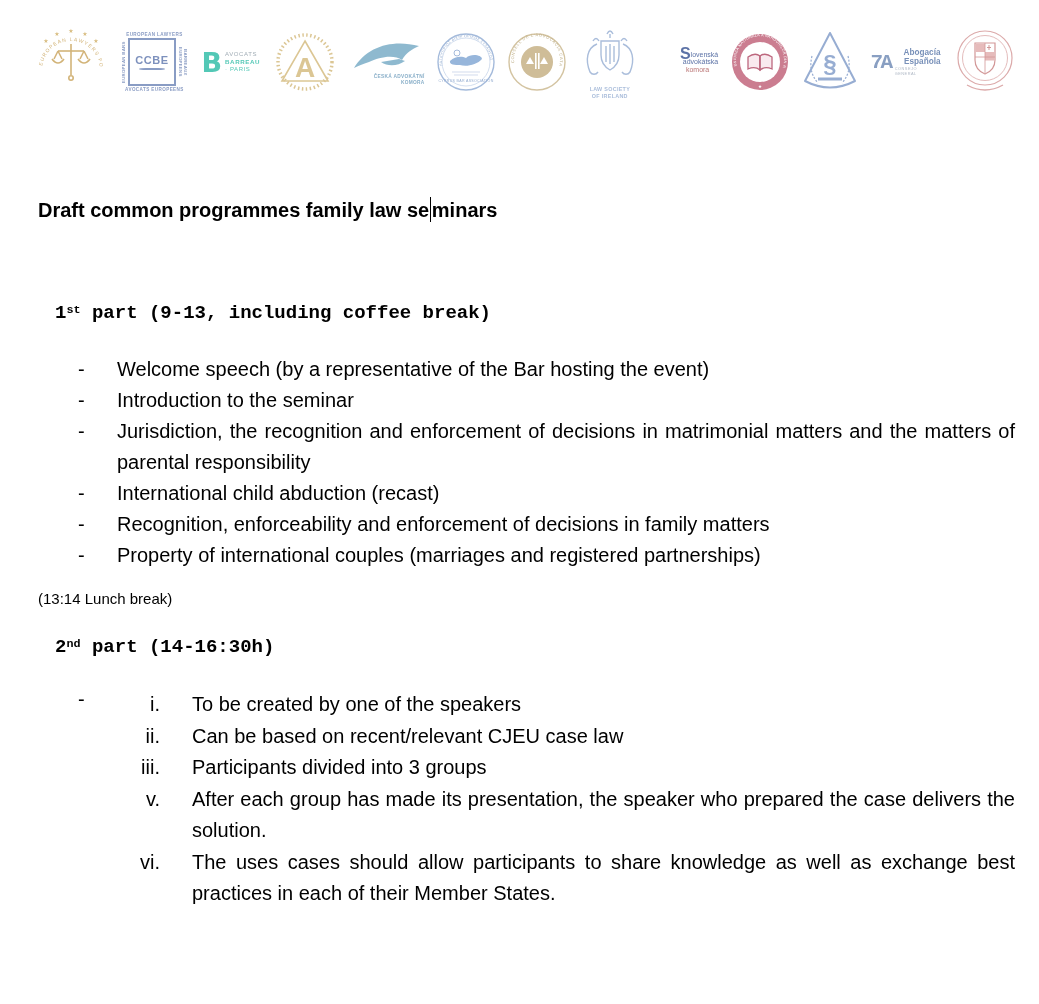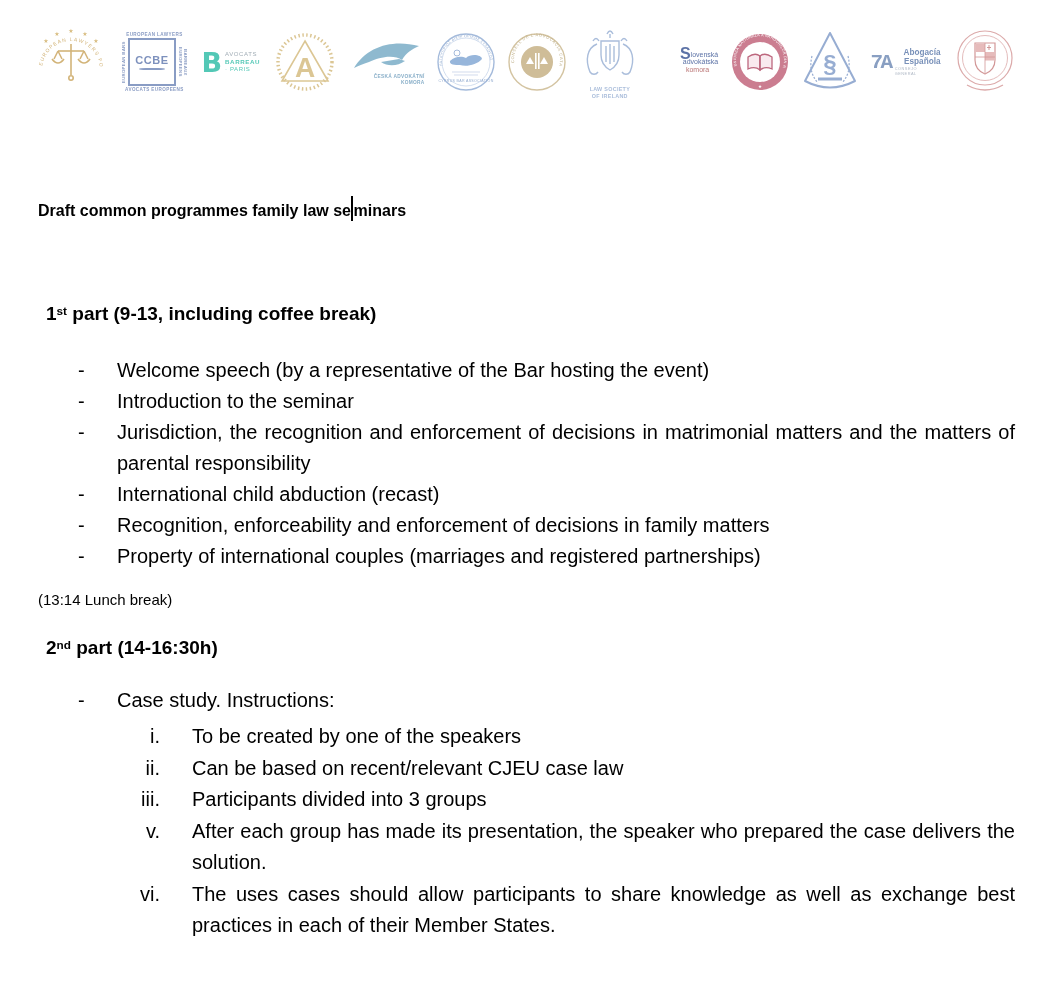--- a/index.html
+++ b/index.html
@@ -47,23 +47,23 @@
 
   
   .abog{width:70px;flex-direction:row;gap:4px;align-items:center;}
   .abog-mark{font-size:21px;font-weight:bold;color:#7f97bd;letter-spacing:-2.5px;line-height:1;font-family:Liberation Mono, monospace;}
   .abog-col{display:flex;flex-direction:column;line-height:1.15;align-items:flex-end;}
   .abog-l1,.abog-l2{font-size:8.2px;font-weight:bold;color:#6d87b3;}
   .abog-l3{font-size:3.9px;letter-spacing:.5px;color:#a8b2c0;margin-top:1px;}
 
   
   .doc{position:absolute;left:38px;top:0;width:977px;}
-  .title{margin:196px 0 12px 0;font-size:16px;font-weight:bold;line-height:28px;white-space:nowrap;}
+  .title{margin:196px 0 12px 0;font-size:20px;font-weight:bold;line-height:28px;white-space:nowrap;}
   .caret{display:inline-block;width:1.6px;height:25px;background:#000;vertical-align:-5px;margin:0 .5px;}
-  .part-heading{margin:8px;font-size:19px;font-weight:bold;line-height:30px;}
+  .part-heading{margin:17px;font-size:19px;font-weight:bold;line-height:30px;font-family:Liberation Mono, monospace;}
   .h1{margin-top:74px;}
   .h2{margin-top:18px;}
   .ord{font-size:62%;position:relative;top:-.45em;}
   .dash-list{list-style:none;margin:24px 0 0 0;padding:0 0 0 40px;font-size:20px;line-height:31px;}
   .dash-list.second{margin-top:20px;}
   .dash-item{display:flex;margin:0;}
   .dash-marker{width:39px;flex:none;}
   .li-text{flex:1;text-align:justify;}
   .lunch{margin:13px 0 0 0;font-size:15px;line-height:30px;}
   .roman-list{list-style:none;margin:5px 0 0 0;padding:0;font-size:20px;line-height:31.5px;}
@@ -283,21 +283,20 @@
     </ul>
 
     <p class="lunch">(13:14 Lunch break)</p>
 
     <h2 class="part-heading h2"><span>2</span><span class="ord">nd</span><span> part (14-16:30h)</span></h2>
 
     <ul class="dash-list second">
       <li class="dash-item">
         <span class="dash-marker">-</span>
         <div class="li-text">
-          <div>Case study. Instructions:</div>
           <ol class="roman-list">
             <li class="roman-item">
                 <span class="roman-marker">i.</span>
                 <div class="roman-text">To be created by one of the speakers</div>
               </li>
             <li class="roman-item">
                 <span class="roman-marker">ii.</span>
                 <div class="roman-text">Can be based on recent/relevant CJEU case law</div>
               </li>
             <li class="roman-item">

